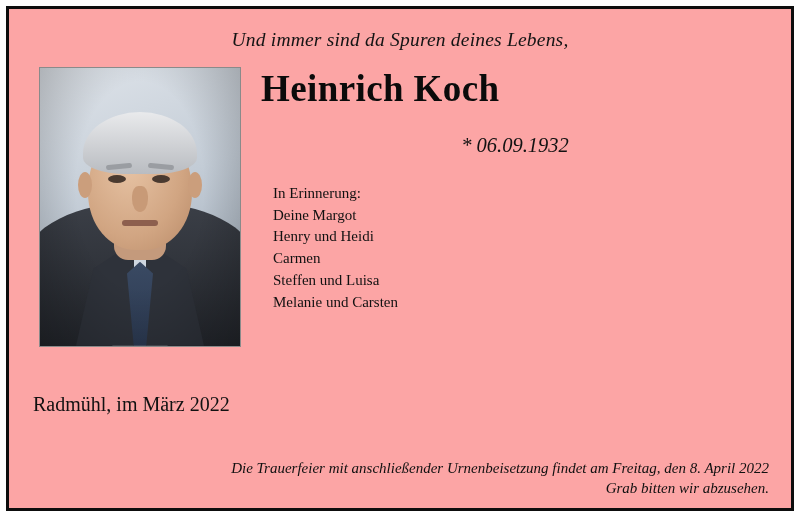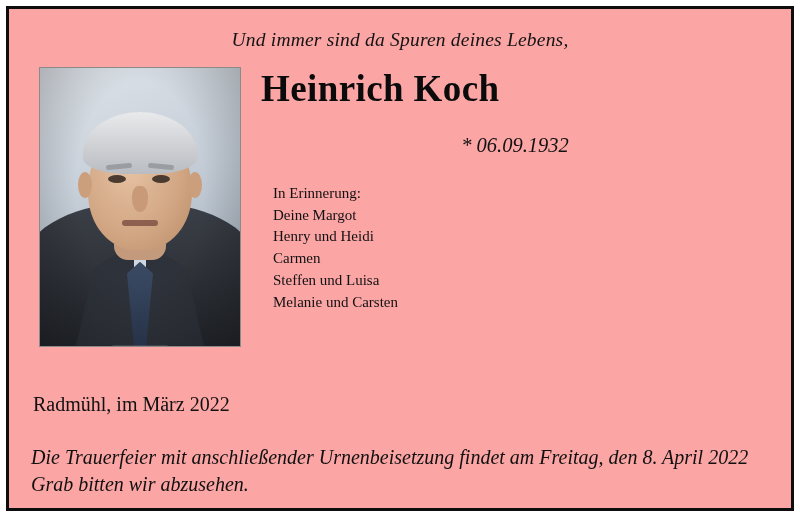--- a/index.html
+++ b/index.html
@@ -228,24 +228,24 @@
     bottom: 92px;
     font-size: 20px;
     color: #111111;
   }
   .footer {
     position: absolute;
     left: 22px;
     right: 22px;
     bottom: 10px;
     font-style: italic;
-    font-size: 20px;
+    font-size: 15px;
     line-height: 1.35;
     color: #101010;
-    text-align: left;
+    text-align: right;
   }
   .footer span { display: block; }
 </style>
 </head>
 <body>
 
 <div class="obituary">
   <div class="frame">
 
     <div class="verse">

